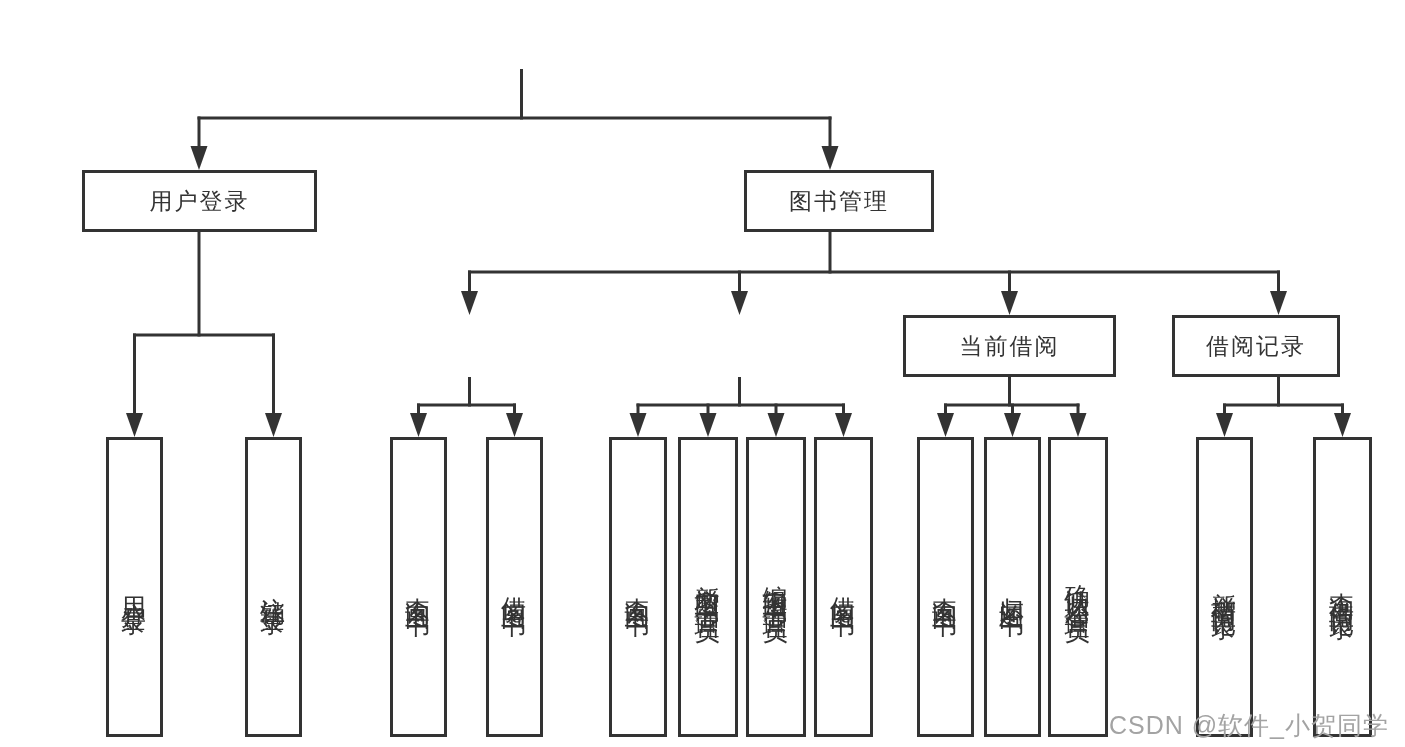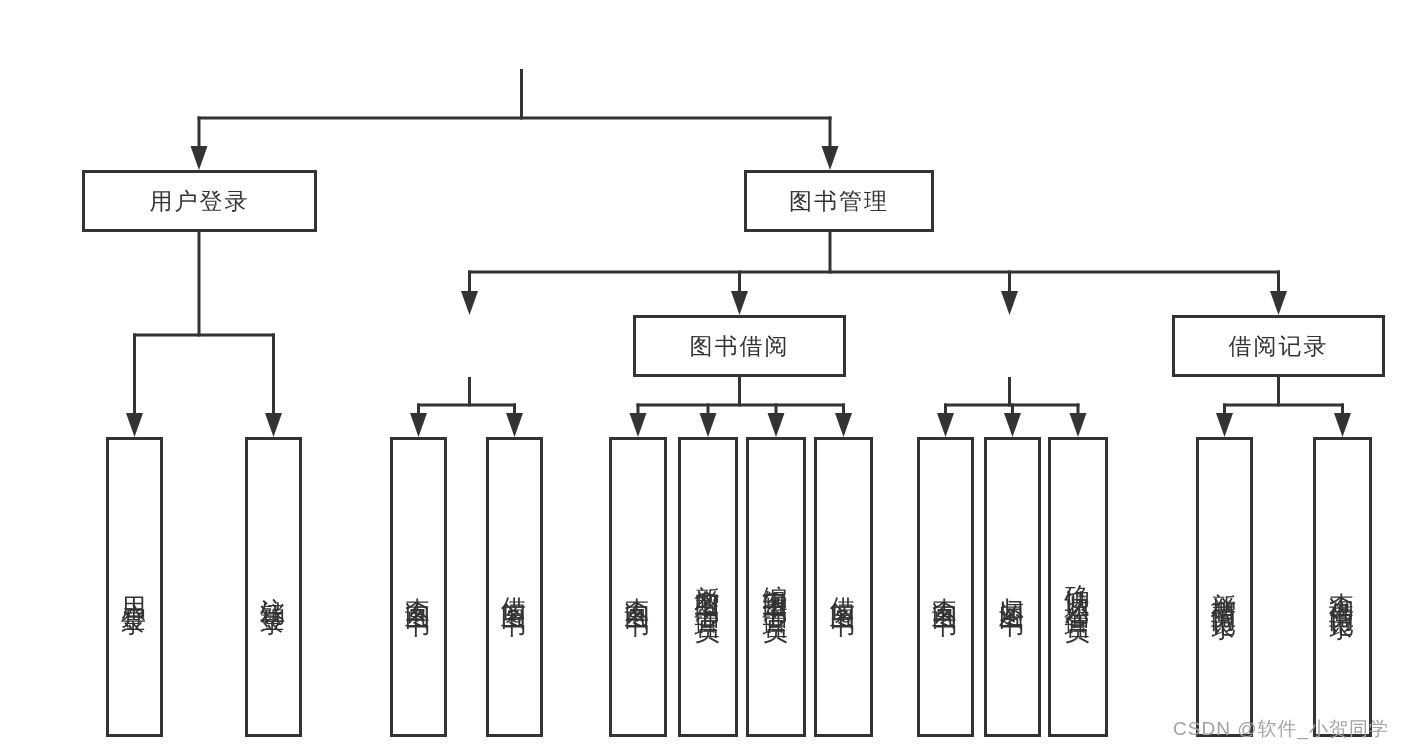--- a/index.html
+++ b/index.html
@@ -35,21 +35,21 @@
     letter-spacing: 5px;
     width: 57px;
     top: 437px;
     height: 300px;
   }
   .box span { white-space: nowrap; }
   .watermark {
     position: absolute;
     right: 16px;
     bottom: 5px;
-    font-size: 19px;
+    font-size: 25px;
     letter-spacing: 1px;
     color: var(--wm, #a3a3a3);
     z-index: 5;
   }
 </style>
 </head>
 <body>
 
 <div class="canvas">
 
@@ -109,24 +109,24 @@
     </svg>
 
 
   <div class="box h" style="left:82px; top:170px; width:235px; height:62px;">
     <span>用户登录</span>
   </div>
   <div class="box h" style="left:712px; top:170px; width:190px; height:62px;margin-left:32px;">
     <span>图书管理</span>
   </div>
 
-  <div class="box h" style="left:633px; top:315px; width:213px; height:62px;">
-    <span>图书借阅</span>
+  <div class="box h" style="left:903px; top:315px; width:213px; height:62px;">
+    <span>当前借阅</span>
   </div>
-  <div class="box h" style="left:1172px; top:315px; width:213px; height:62px;">
+  <div class="box h" style="left:1172px; top:315px; width:168px; height:62px;">
     <span>借阅记录</span>
   </div>
 
   <div class="box v" style="left:106px;">
     <span>用户登录</span>
   </div>
   <div class="box v" style="left:245px;">
     <span>注销登录</span>
   </div>
 

